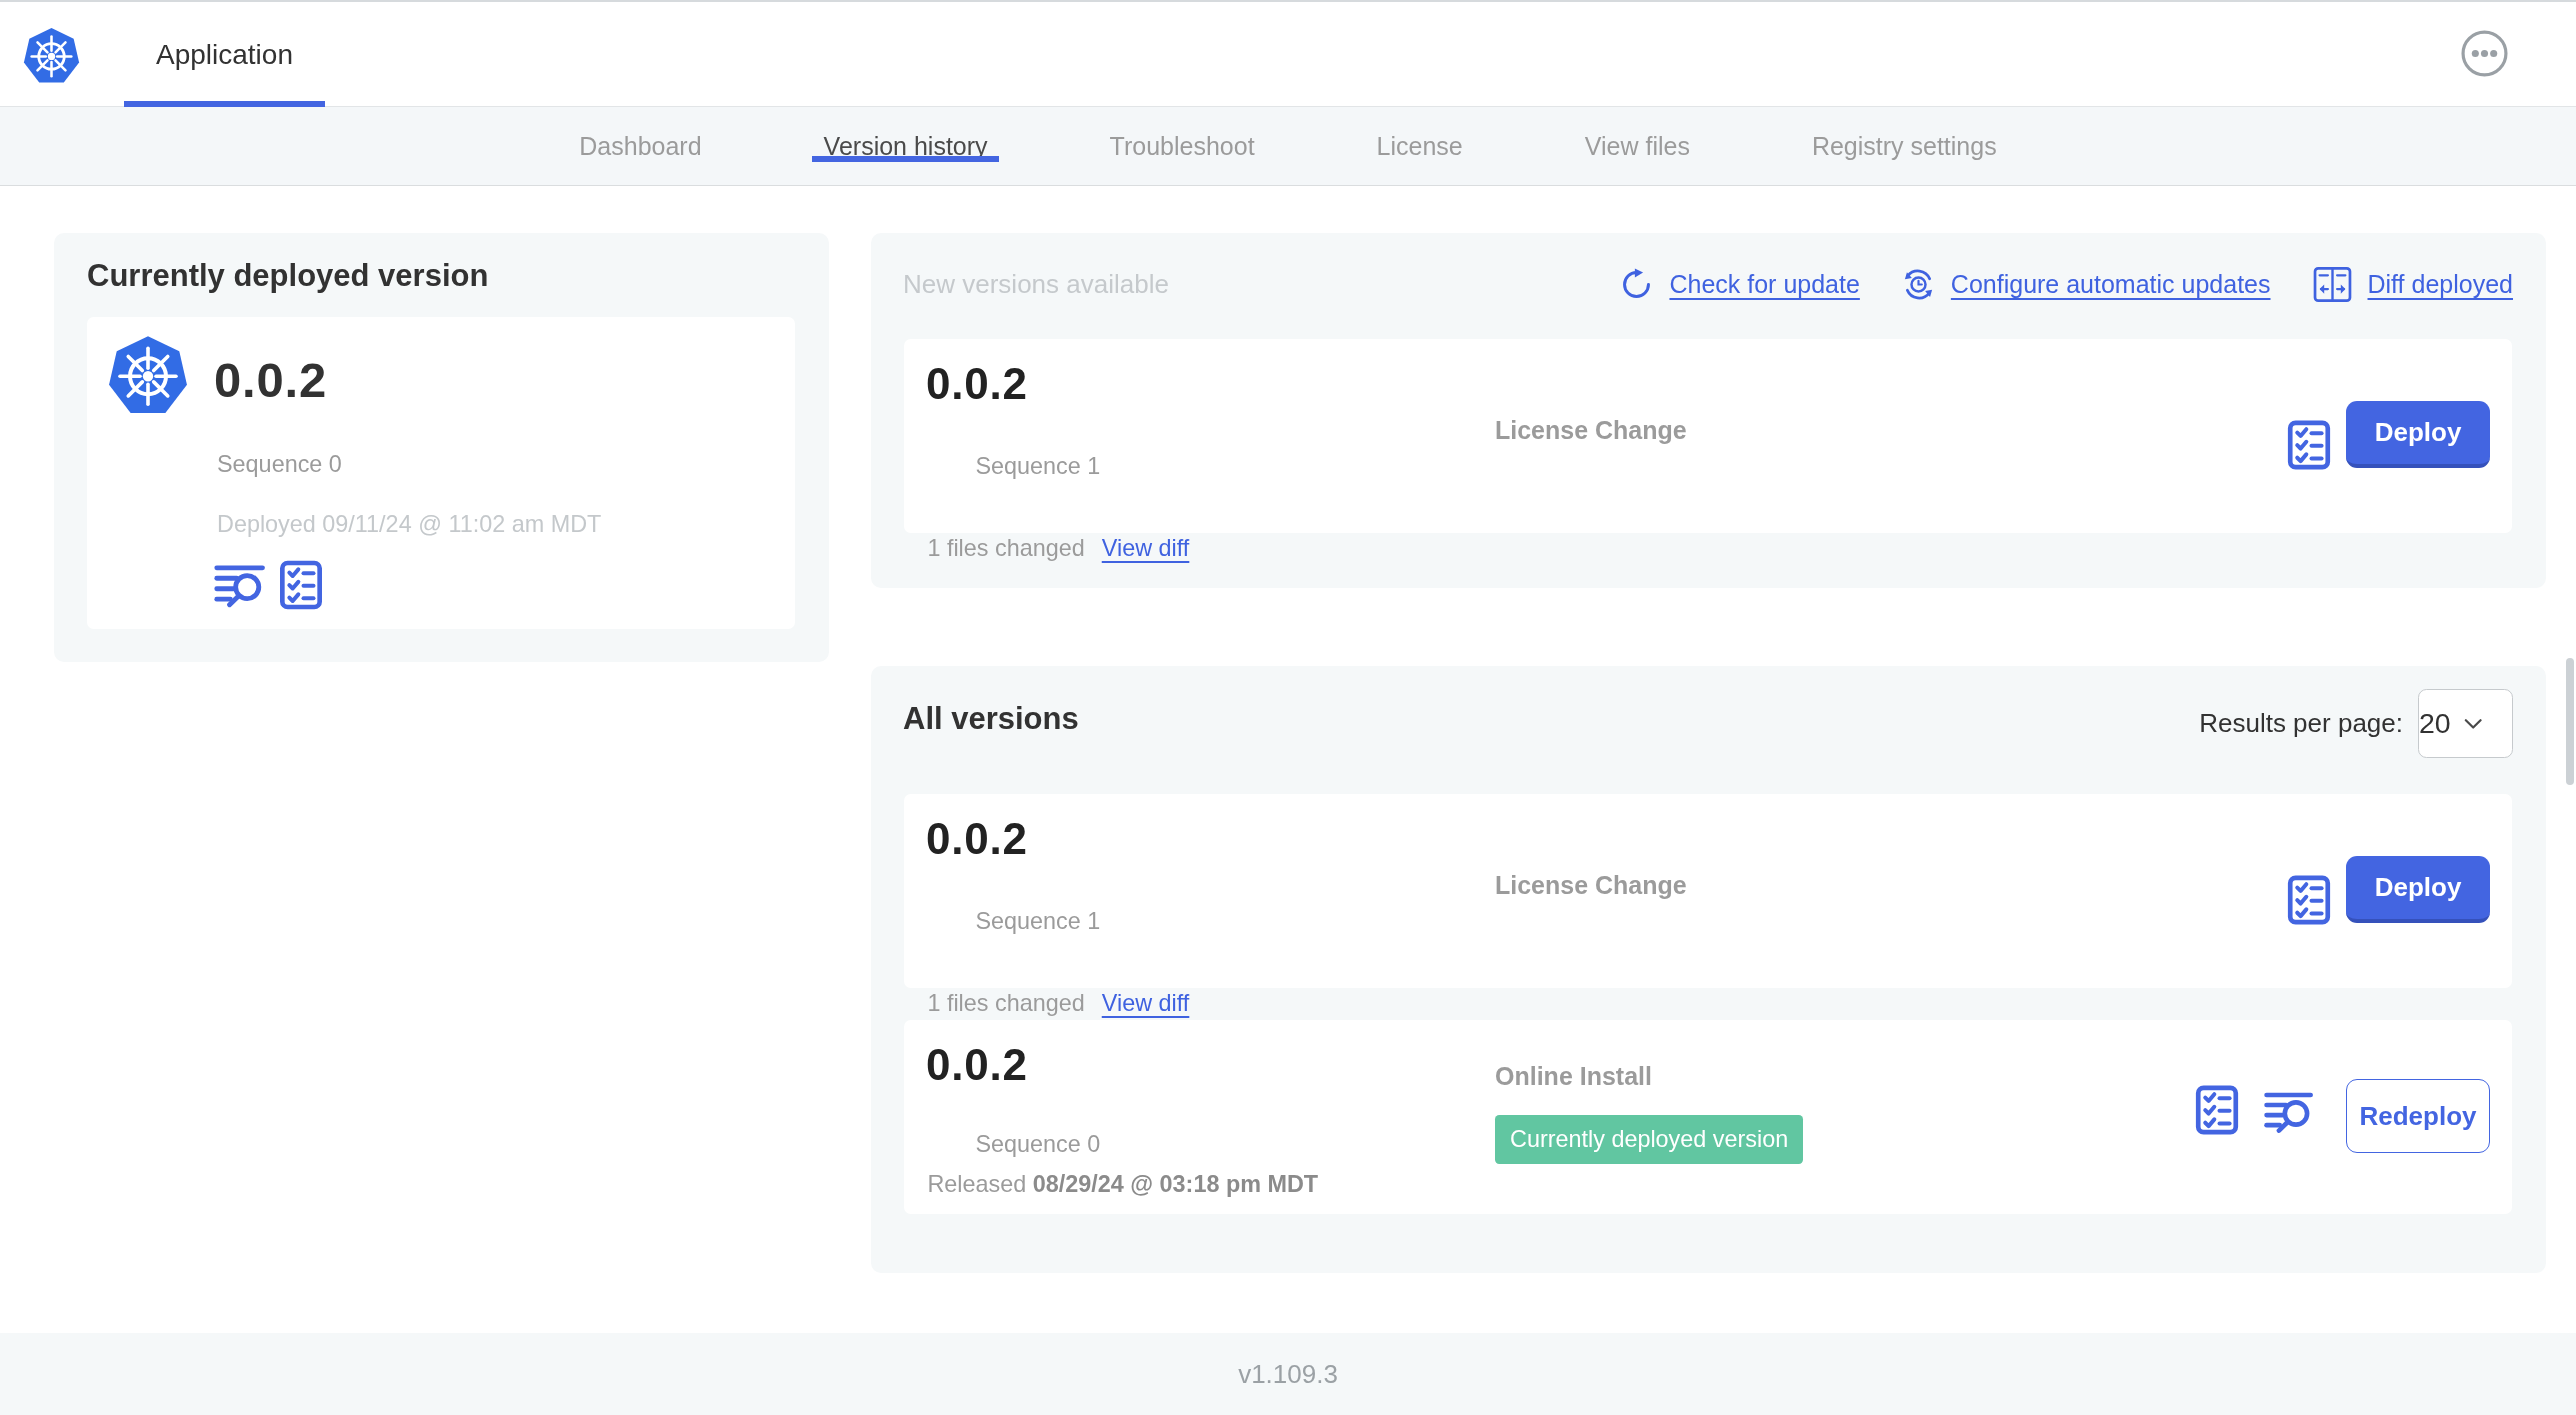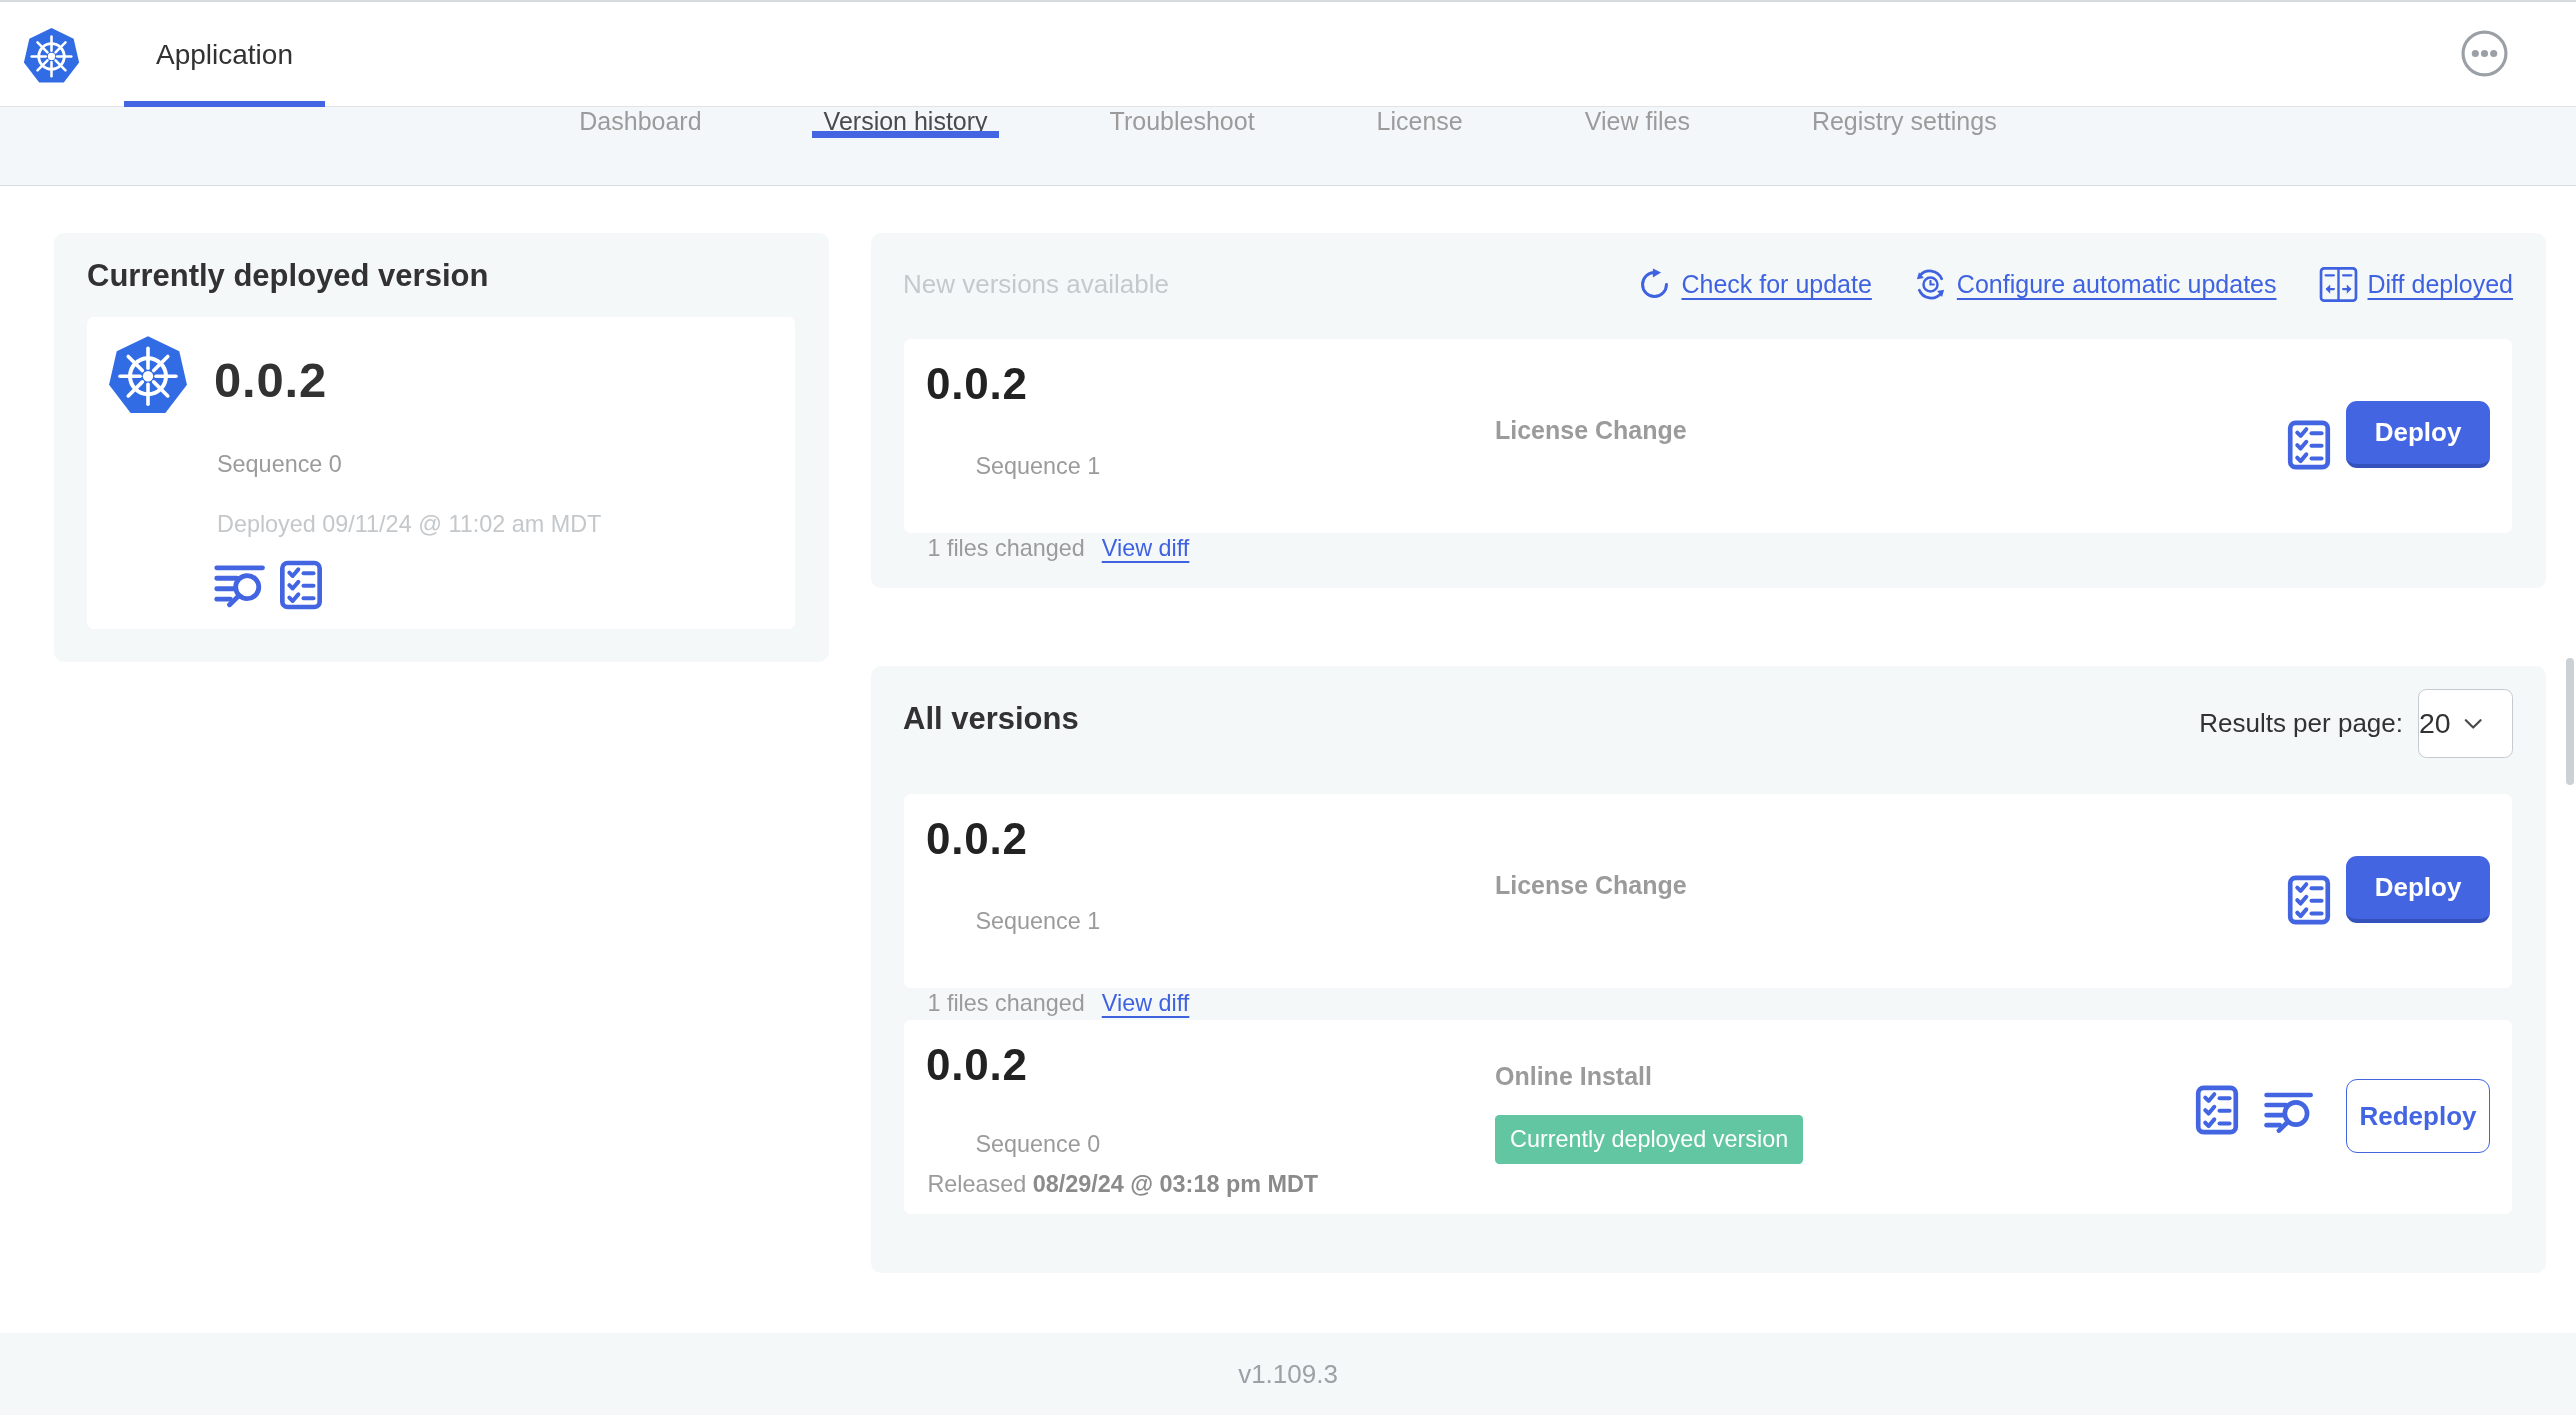--- a/index.html
+++ b/index.html
@@ -30,21 +30,21 @@
   }
   .menu-btn {
     position:absolute; right:67px; top:27px; width:49px; height:49px;
     cursor:pointer; background:transparent; border:none;
   }
   
   .sub-nav {
     position:absolute; left:0; top:107px; width:2576px; height:79px;
     background:#f4f7f9;
     border-bottom:1.7px solid #dadddf;
-    display:flex; justify-content:center; align-items:flex-start; gap:122px;
+    display:flex; justify-content:center; align-items:center; gap:122px;
   }
   .nav-tab {
     position:relative; display:flex; align-items:center;
     font-size:25px; color:#9b9b9b; cursor:pointer; white-space:nowrap;
   }
   .nav-tab.active { color:#4a4a4a; font-weight:400; }
   .nav-tab.active::after {
     content:""; position:absolute; left:-11.7px; right:-11.7px; bottom:-1.7px;
     height:6.7px; background:#4365e1;
   }
@@ -70,21 +70,21 @@
   
   .section-new { left:871px; top:233px; width:1675px; height:355px; }
   .section-all { left:871px; top:666px; width:1675px; height:607px; }
   .sec-head-row {
     position:absolute; left:32px; right:33px; top:33px;
     display:flex; align-items:center;
   }
   .sec-title-muted { font-size:26px; color:#c5c9cc; }
   .sec-actions { margin-left:auto; display:flex; align-items:center; gap:42px; }
   .sec-link {
-    display:flex; align-items:center; gap:10px;
+    display:flex; align-items:center; gap:16px;
     color:#3f62e0; font-size:25px; text-decoration:none; cursor:pointer; white-space:nowrap;
   }
   .sec-link .link-text { text-decoration:underline; text-underline-offset:5px; }
   .all-heading {
     position:absolute; left:32px; top:35px;
     font-size:31px; font-weight:700; color:#323232;
   }
   .per-page {
     position:absolute; right:33px; top:23.4px;
     display:flex; align-items:center; gap:15px;

